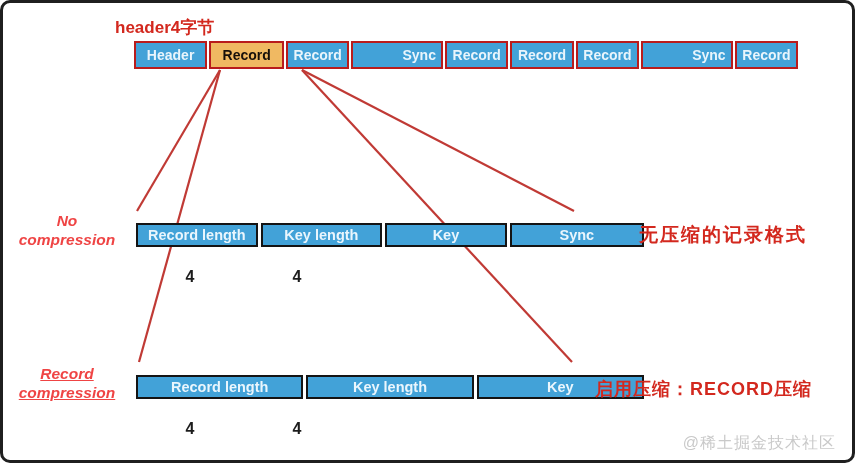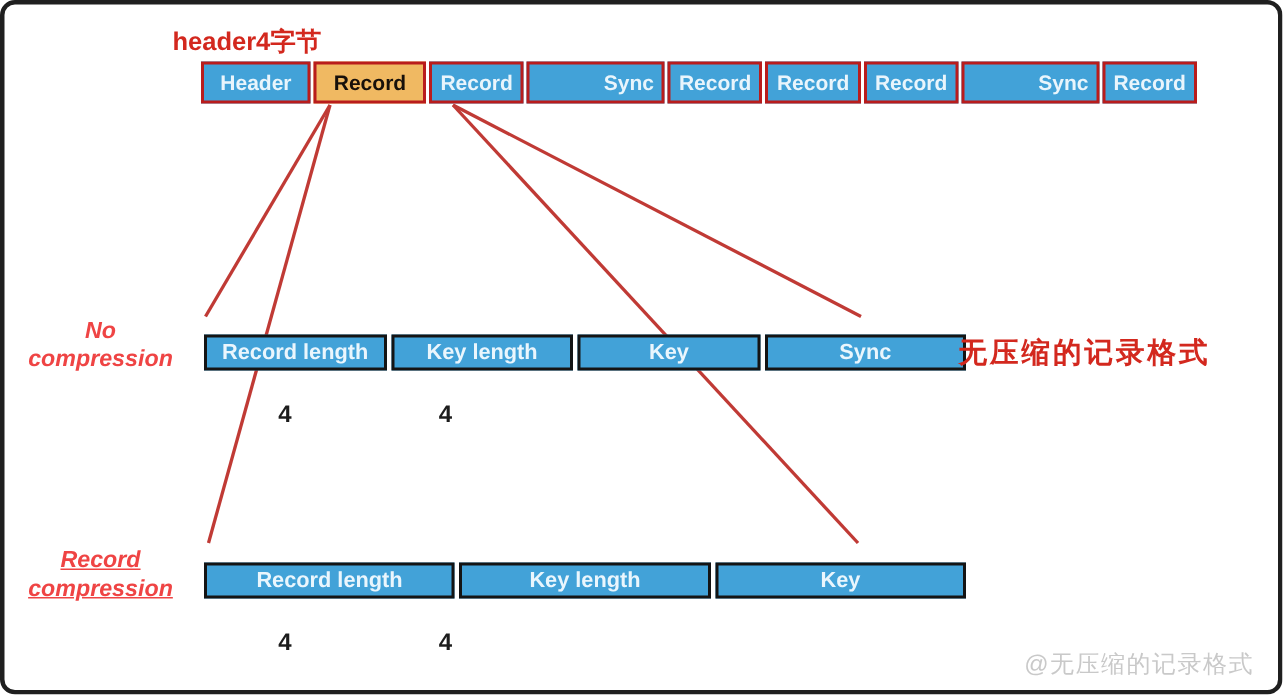--- a/index.html
+++ b/index.html
@@ -124,16 +124,17 @@
   <div class="side-label r2">Record compression</div>
 
   <div class="fmt-row r2">
     <div class="cell c1">Record length</div>
     <div class="cell c2">Key length</div>
     <div class="cell c3">Key</div>
   </div>
   <div class="byte-size bs-r2a">4</div>
   <div class="byte-size bs-r2b">4</div>
 
+  <div class="note note-r2">启用压缩：RECORD压缩</div>
 
-  <div class="watermark">@无压缩的记录格式</div>
+  <div class="watermark">@稀土掘金技术社区</div>
 
 </div>
 
 </body></html>

